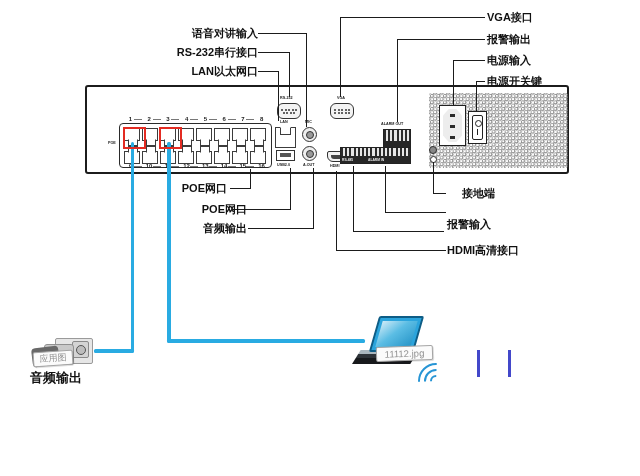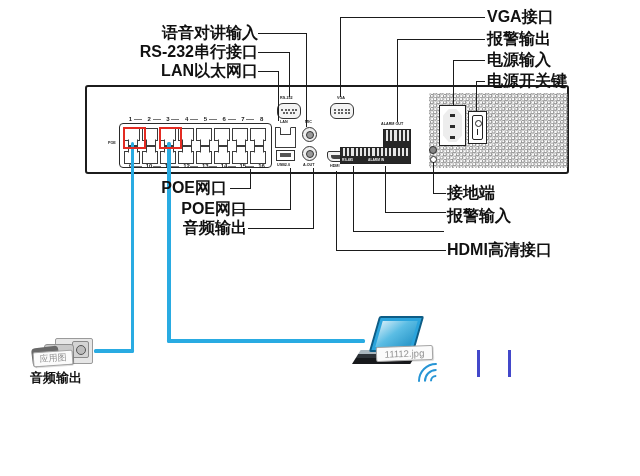--- a/index.html
+++ b/index.html
@@ -4,21 +4,21 @@
 <style>
   *{box-sizing:border-box;margin:0;padding:0}
   html,body{background:#fff}
   body{font-family:"Liberation Sans","DejaVu Sans",sans-serif}
   .stage{position:relative;width:640px;height:476px;background:#fff;overflow:hidden}
 
   
   .ln{position:absolute;background:#1b1b1b;z-index:5}
 
   
-  .lbl{position:absolute;font-size:16px;font-weight:bold;color:#111;white-space:nowrap;line-height:14px;z-index:6}
+  .lbl{position:absolute;font-size:11px;font-weight:bold;color:#111;white-space:nowrap;line-height:14px;z-index:6}
 
   
   .chassis{position:absolute;left:85px;top:85px;width:484px;height:89px;border:2px solid #1c1c1c;border-radius:3px;background:#fff;z-index:1}
 
   
   .poeblock{position:absolute;left:119px;top:123px;width:153px;height:45px;border:1.5px solid #2a2a2a;border-radius:4px;background:#fff;z-index:2}
   .jack{position:absolute;width:16px;height:13px;border:1.3px solid #3c3c3c;background:#fff;z-index:3}
   .jack::after{content:"";position:absolute;left:2.8px;width:8.5px;height:5px;border:1.3px solid #3c3c3c;background:#fff}
   .jack.dn::after{top:100%;margin-top:-1.3px;border-top-color:#fff}
   .jack.up::after{bottom:100%;margin-bottom:-1.3px;border-bottom-color:#fff}
@@ -127,22 +127,22 @@
 
   <div class="lbl" style="left:487px;top:10px">VGA接口</div>
   <div class="lbl" style="left:487px;top:32px">报警输出</div>
   <div class="lbl" style="left:487px;top:53px">电源输入</div>
   <div class="lbl" style="left:487px;top:74px">电源开关键</div>
 
   <div class="lbl" style="right:413px;top:181px">POE网口</div>
   <div class="lbl" style="right:393px;top:202px">POE网口</div>
   <div class="lbl" style="right:393px;top:221px">音频输出</div>
 
-  <div class="lbl" style="left:447px;top:186px">接地端</div>
-  <div class="lbl" style="left:447px;top:209px">报警输入</div>
+  <div class="lbl" style="left:462px;top:186px">接地端</div>
+  <div class="lbl" style="left:447px;top:217px">报警输入</div>
   <div class="lbl" style="left:447px;top:243px">HDMI高清接口</div>
 
   <div class="chassis"></div>
 
   <div class="poeblock"></div>
   <div class="t" style="left:108px;top:141px">POE</div>
 
   <div class="numrow" style="top:116px">
     <b>1</b>
       <b>2</b>

